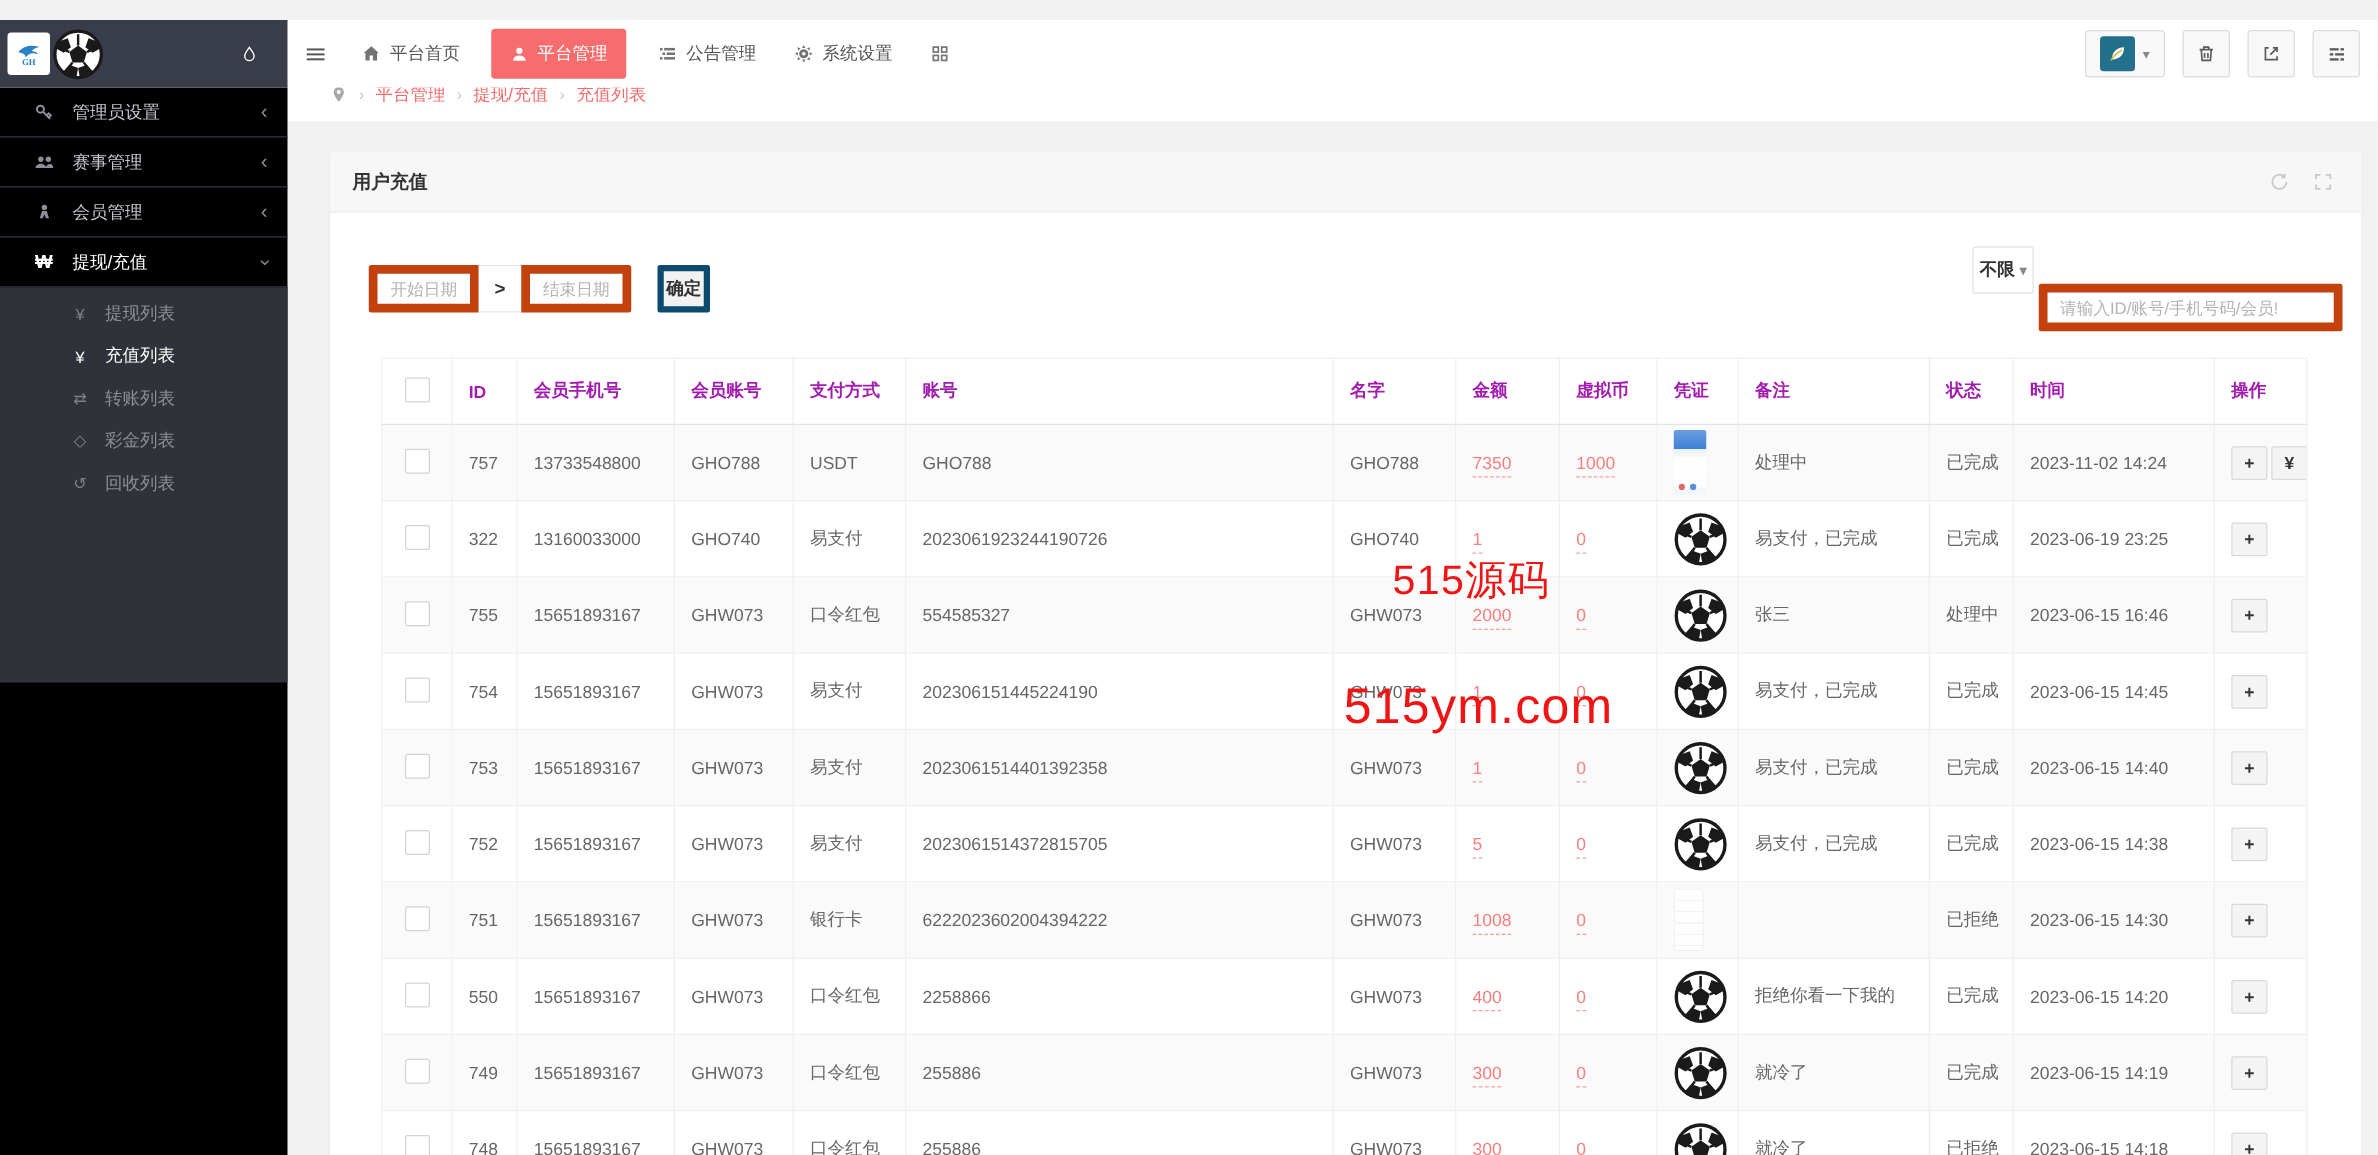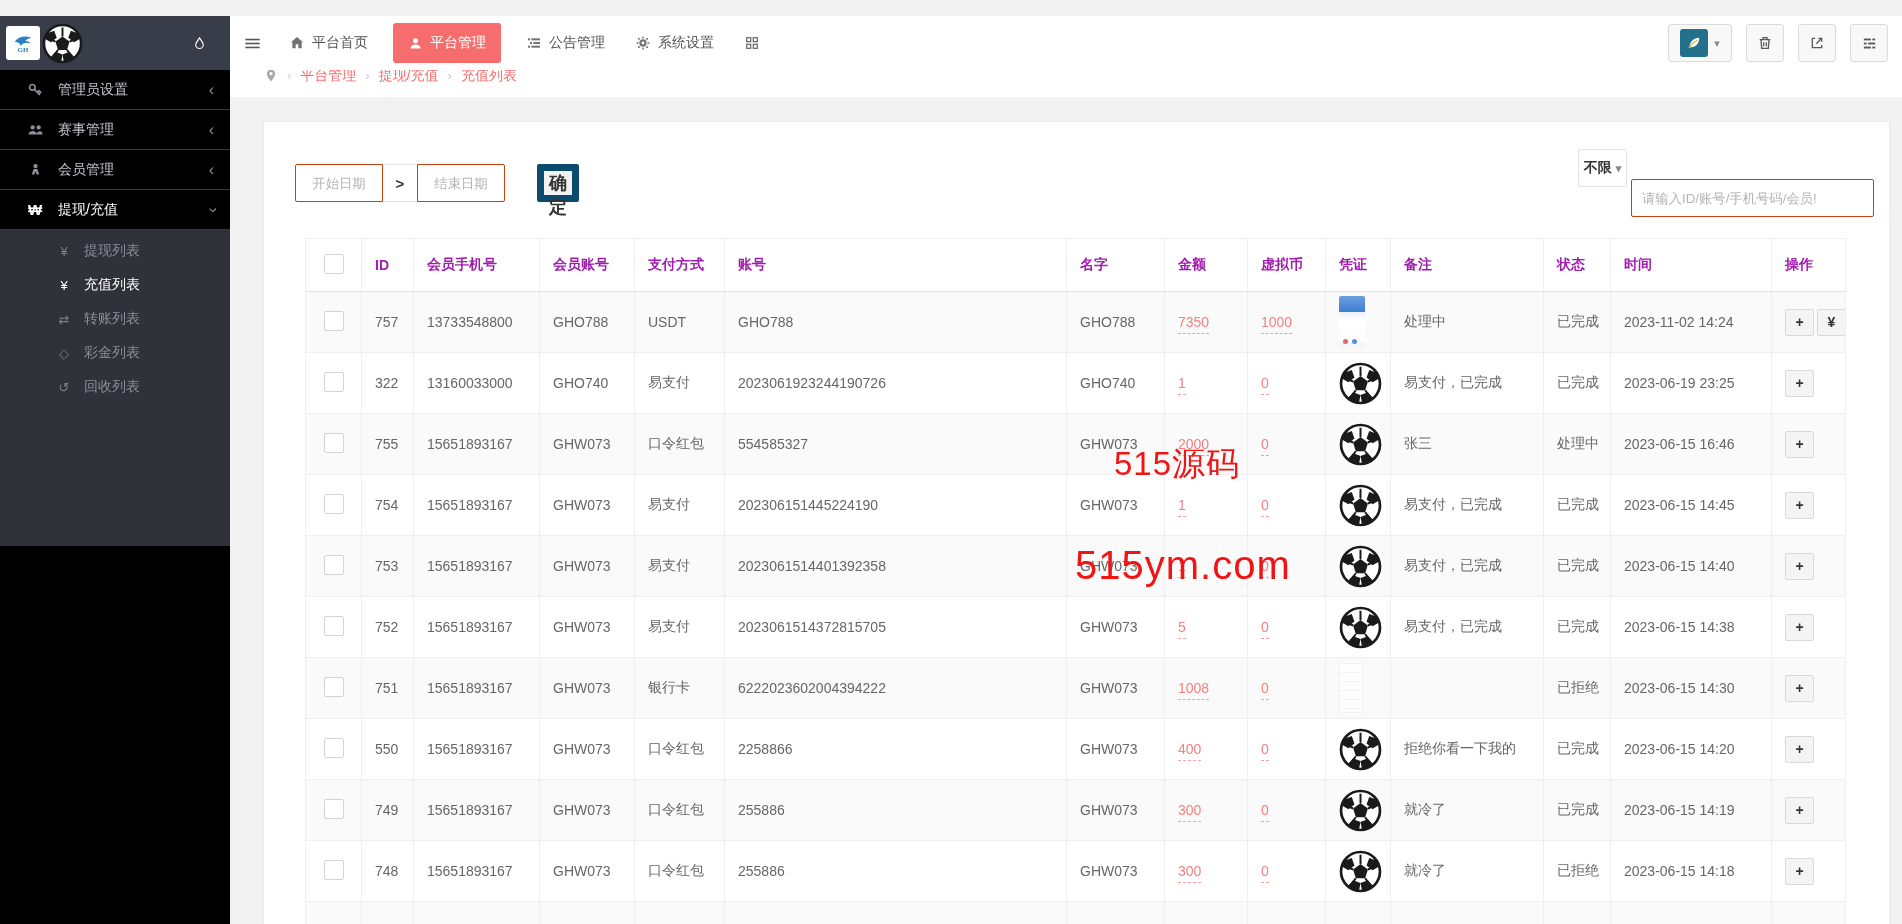--- a/index.html
+++ b/index.html
@@ -56,28 +56,28 @@
     border:1px solid #ececec; box-shadow:0 1px 2px rgba(0,0,0,.04); }
   .card-header { height:48px; background:#f7f7f7; border-bottom:1px solid #ececec; display:flex; align-items:center;
     padding:0 22px 0 18px; }
   .card-title { font-weight:bold; color:#333; font-size:15px; }
   .card-tools { margin-left:auto; display:flex; gap:18px; color:#c9c9c9; }
   .card-tools .ico { cursor:pointer; }
   .card-body { padding:27px 15px 0 31px; position:relative; }
 
   
   .filter-row { display:flex; align-items:center; }
-  .inp { height:38px; border:1px solid #c2410c; background:#fff; color:#a21caf; outline:none; }
+  .inp { height:38px; border:7px solid #c2410c; background:#fff; color:#a21caf; outline:none; }
   .inp::placeholder { color:#b3b3b3; }
   .date-start { width:88px; text-align:center; border-radius:2px 0 0 2px; }
   .date-arrow { width:34px; height:38px; border:1px solid #e6e6e6; border-left:none; border-right:none;
     background:#fff; font-weight:bold; color:#333; font-size:15px; cursor:pointer; }
   .date-end { width:88px; text-align:center; border-radius:0 2px 2px 0; }
-  .btn-confirm { margin-left:32px; width:42px; height:38px; background:#f2f2f2; border:7px solid #0c4a6e;
-    border-radius:2px; font-weight:bold; color:#333; cursor:pointer; font-size:18px; }
+  .btn-confirm { margin-left:21px; width:42px; height:38px; background:#f2f2f2; border:5px solid #0c4a6e;
+    border-radius:2px; font-weight:bold; color:#333; cursor:pointer; font-size:14px; }
   .filter-right { margin-left:auto; display:flex; }
   .btn-scope { width:49px; height:38px; background:#fff; border:1px solid #e2e2e2; border-radius:2px;
     font-weight:bold; color:#333; cursor:pointer; display:flex; align-items:center; justify-content:center; gap:4px; font-size:14px; }
   .search-inp { width:243px; margin-left:4px; padding:0 10px; border-radius:2px;margin-top:30px; }
 
   
   table { margin:21px 0 0 10px; width:1540px; border-collapse:collapse; table-layout:fixed; }
   th, td { border:1px solid #efefef; padding:0 0 0 13px; text-align:left; overflow:hidden; white-space:nowrap; }
   th { height:53px; color:#a21caf; font-weight:bold; background:#fff; border-bottom:1px solid #e3e3e3; }
   td { height:61px; color:#666; }
@@ -326,20 +326,35 @@
     </span>
   <span class="crumb-sep">›</span>
       <span class="crumb">平台管理</span>
       <span class="crumb-sep">›</span>
       <span class="crumb">提现/充值</span>
       <span class="crumb-sep">›</span>
       <span class="crumb">充值列表</span>
     </div>
 
   <div class="card">
+    <div class="card-header">
+      <span class="card-title">用户充值</span>
+      <span class="card-tools">
+        <span class="ico">
+          <svg width="17" height="17" viewBox="0 0 24 24" fill="none" stroke="currentColor" stroke-width="2">
+              <path d="M20 12a8 8 0 1 1-2.3-5.7M18 3v4h-4"></path>
+            </svg>
+        </span>
+        <span class="ico">
+          <svg width="17" height="17" viewBox="0 0 24 24" fill="none" stroke="currentColor" stroke-width="2">
+              <path d="M4 9V4h5M15 4h5v5M20 15v5h-5M9 20H4v-5"></path>
+            </svg>
+        </span>
+      </span>
+    </div>
     <div class="card-body">
       <div class="filter-row">
         <input class="inp date-start" placeholder="开始日期" style="">
         <button class="date-arrow">&gt;</button>
         <input class="inp date-end" placeholder="结束日期" style="">
         <button class="btn-confirm">确定</button>
         <div class="filter-right">
           <button class="btn-scope">
             <span>不限</span>
             <span class="caret">▾</span>

